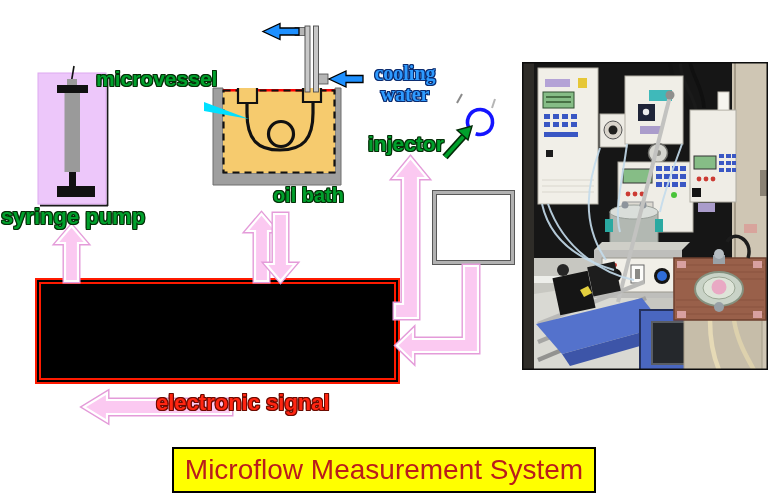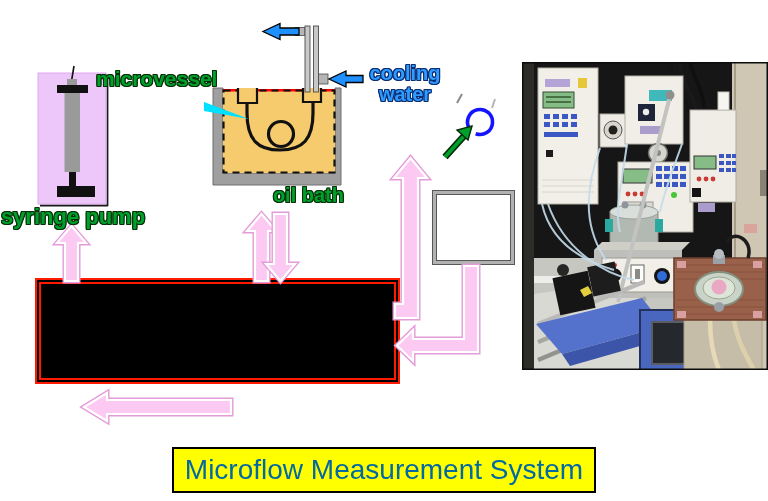--- a/index.html
+++ b/index.html
@@ -21,26 +21,26 @@
       1px 0 0 #053008,-1px 1px 0 #053008,0 1px 0 #053008,1px 1px 0 #053008;}
   .blue{color:#2E9BFF;
     text-shadow:-1px -1px 0 #0b2d72,0 -1px 0 #0b2d72,1px -1px 0 #0b2d72,-1px 0 0 #0b2d72,
       1px 0 0 #0b2d72,-1px 1px 0 #0b2d72,0 1px 0 #0b2d72,1px 1px 0 #0b2d72;}
   .red{color:#FF2612;
     text-shadow:-1px -1px 0 #6e0b00,0 -1px 0 #6e0b00,1px -1px 0 #6e0b00,-1px 0 0 #6e0b00,
       1px 0 0 #6e0b00,-1px 1px 0 #6e0b00,0 1px 0 #6e0b00,1px 1px 0 #6e0b00;}
   .syringe-pump-lbl{left:-2px;top:206px;width:150px;text-align:center;font-size:22px;}
   .microvessel-lbl{left:96px;top:68px;width:142px;text-align:left;font-size:21px;line-height:21px;}
   .oil-bath-lbl{left:216px;top:185px;width:128px;text-align:right;font-size:20px;}
-  .cooling-lbl{left:352px;top:63px;width:106px;text-align:center;font-size:20px;line-height:21px;}
+  .cooling-lbl{left:352px;top:63px;width:106px;text-align:center;font-size:20px;line-height:21px;font-family:Liberation Serif, serif;}
   .injector-lbl{left:368px;top:133px;font-size:21px;}
   .signal-lbl{left:156px;top:392px;font-size:22px;}
   .banner{position:absolute;left:172px;top:447px;width:420px;height:42px;z-index:3;
           background:#FFFF00;border:2px solid #000;text-align:center;line-height:41px;
-          font-size:28px;color:#0369a1;}
+          font-size:28px;color:#b91c1c;}
   
   .pka-u{fill:none;stroke:#E49BD9;stroke-width:5;stroke-linejoin:miter;}
   .pka{fill:#FBC9F1;stroke:#ffffff;stroke-width:2.2;stroke-linejoin:miter;}
   .bla{fill:#1E90FF;stroke:#000;stroke-width:1.3;}
 </style>
 </head>
 <body>
 
 <div class="stage">
 
@@ -288,19 +288,21 @@
     <div>microvessel</div>
   </div>
 
   <div class="lbl green oil-bath-lbl">oil bath</div>
 
   <div class="lbl blue cooling-lbl">
     <div>cooling</div>
     <div>water</div>
   </div>
 
-
+  <div class="lbl green injector-lbl">injector</div>
+
+  <div class="lbl red signal-lbl">electronic signal</div>
 
   <div class="banner">
     <span>Microflow Measurement System</span>
   </div>
 
 </div>
 
 </body></html>

